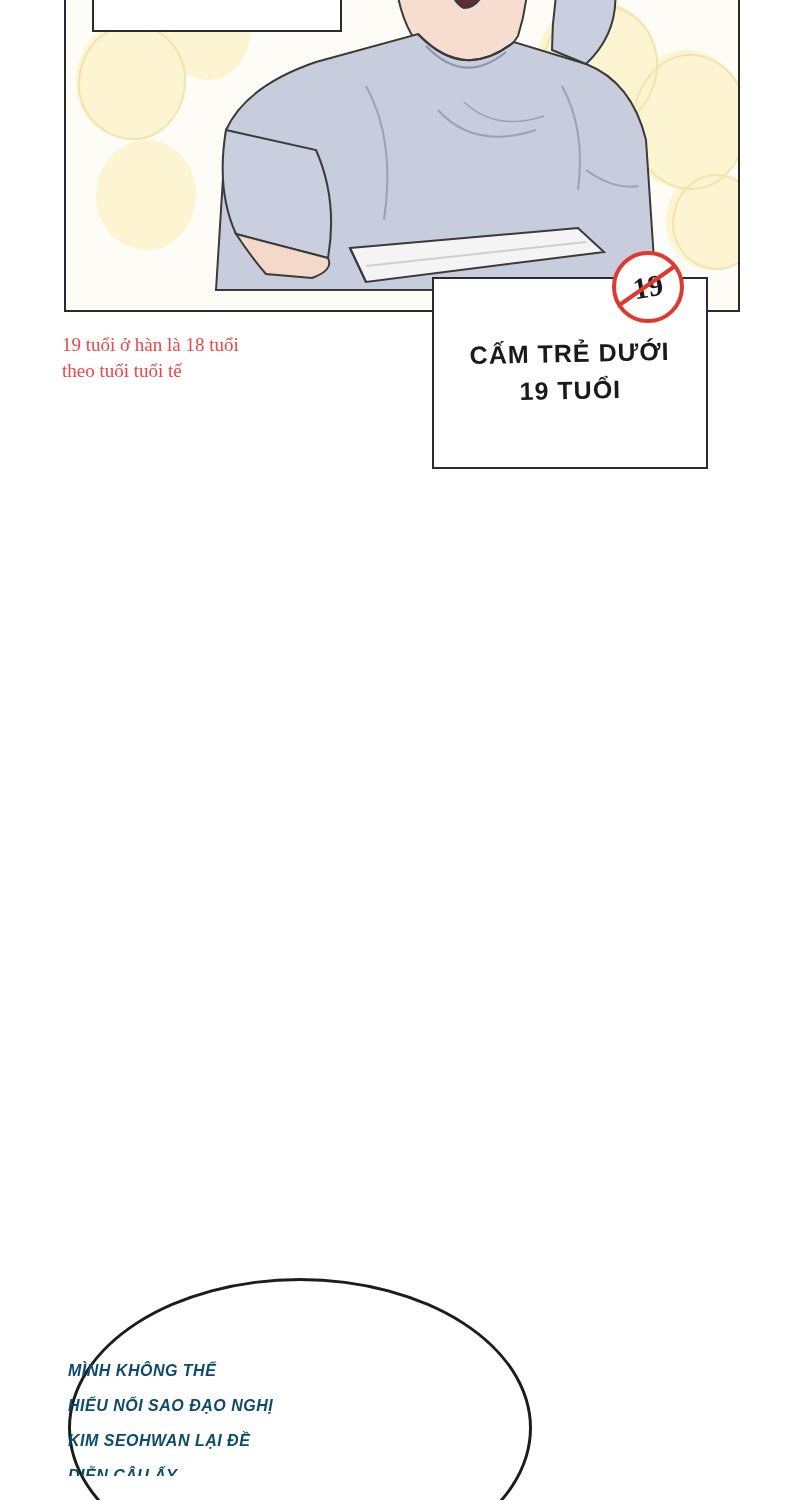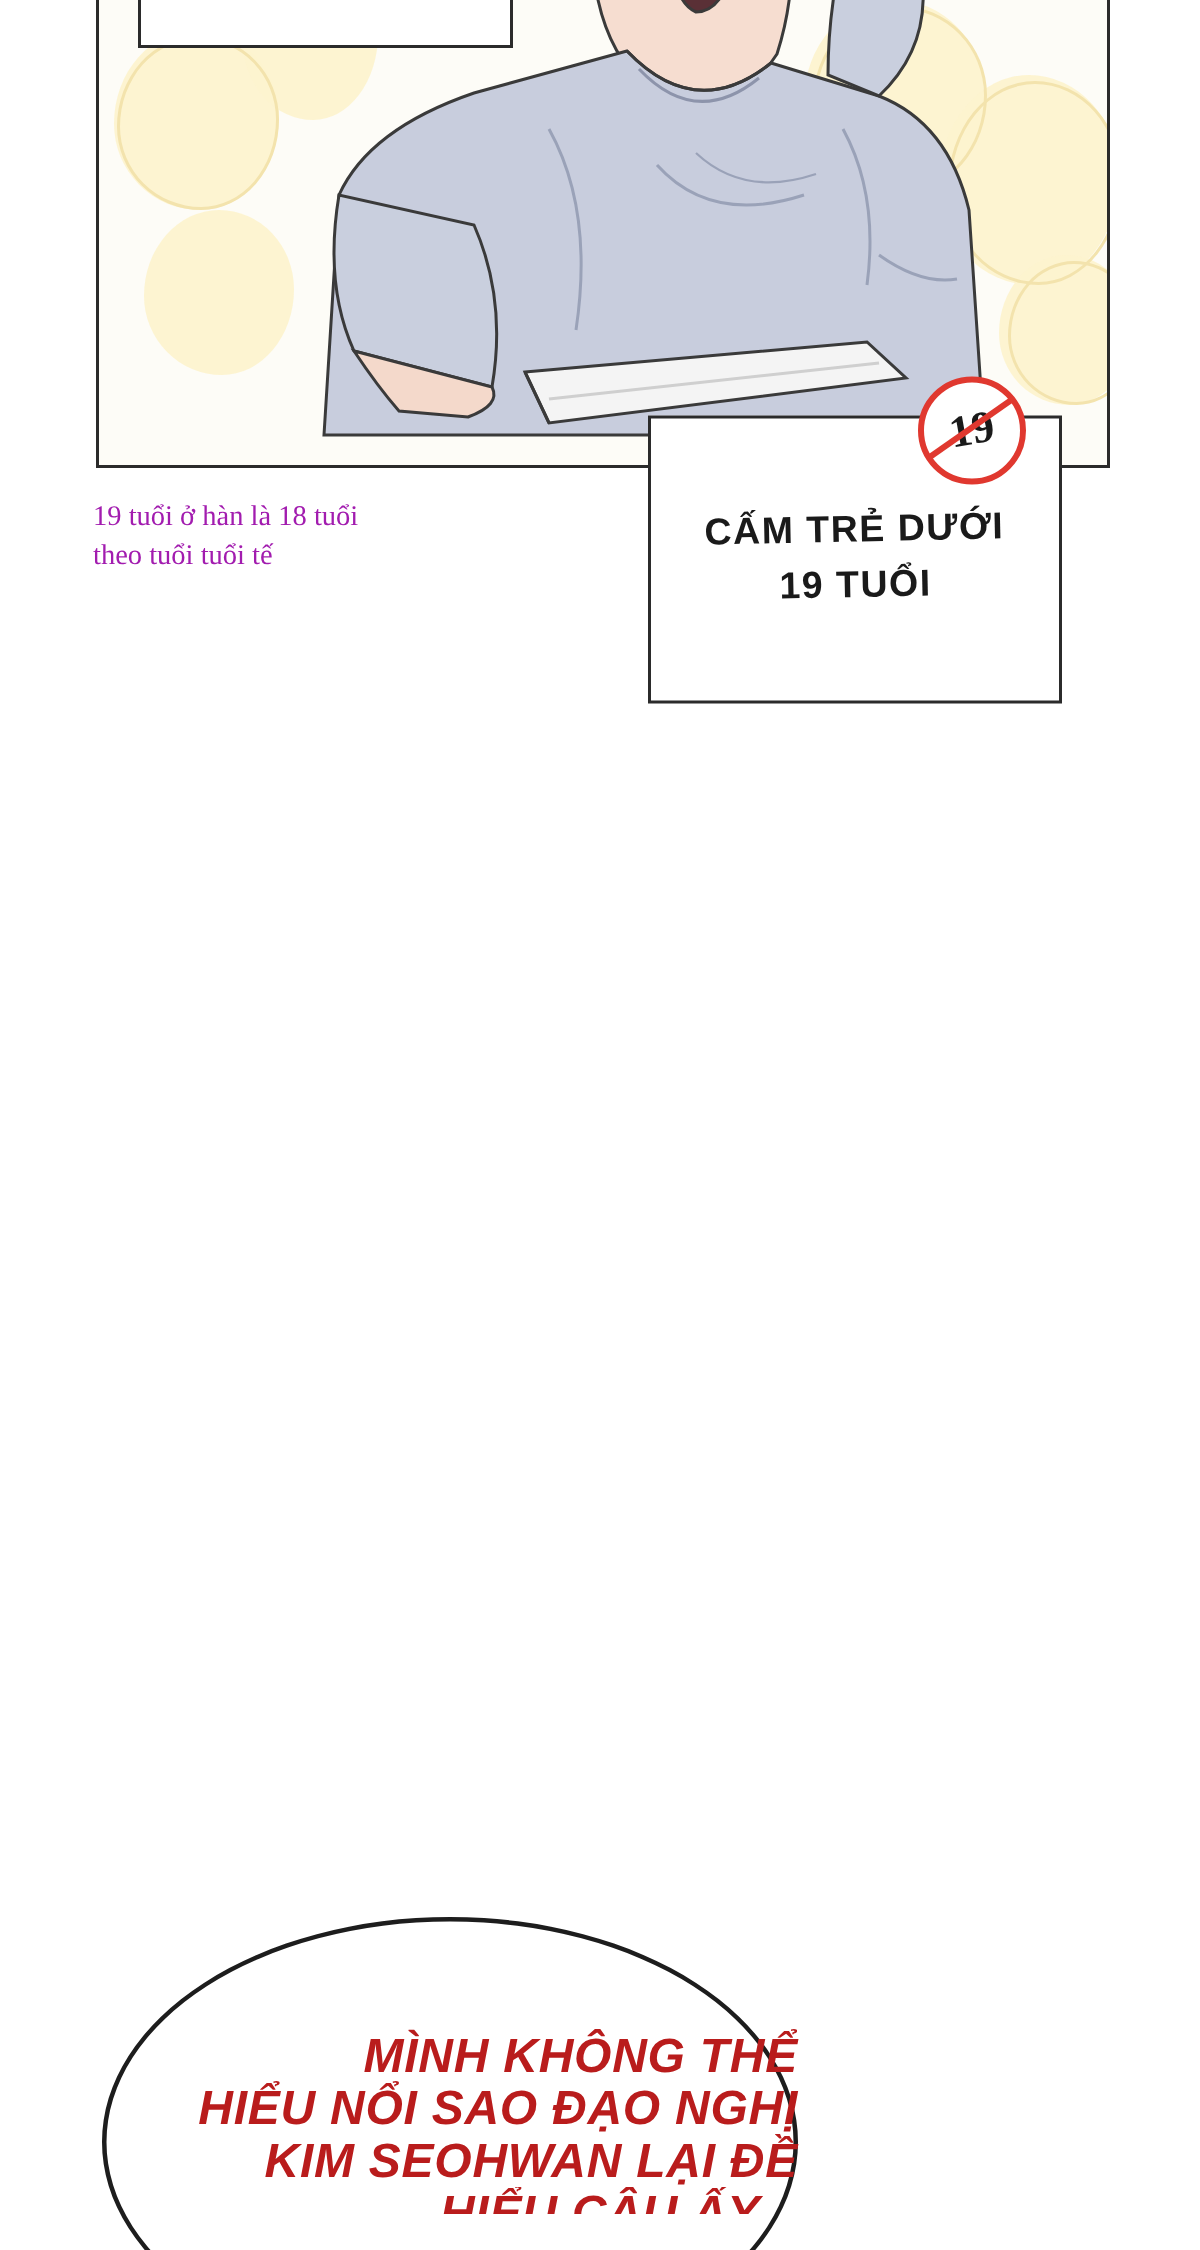--- a/index.html
+++ b/index.html
@@ -82,21 +82,21 @@
 
   
   .caption-note {
     position: absolute;
     left: 62px;
     top: 332px;
     width: 360px;
     font-family: "Liberation Serif", serif;
     font-size: 19px;
     line-height: 26px;
-    color: #a21caf;
+    color: #ef4444;
   }
 
   
   .sign-box {
     position: absolute;
     left: 432px;
     top: 277px;
     width: 276px;
     height: 192px;
     background: #ffffff;
@@ -163,27 +163,27 @@
     border: 3px solid #1d1d1d;
     border-radius: 50%;
     background: #ffffff;
     box-sizing: border-box;
   }
   .bubble-text {
     position: absolute;
     left: 68px;
     top: 1353px;
     width: 464px;
-    text-align: right;
+    text-align: left;
     font-family: "Liberation Sans", sans-serif;
     font-weight: bold;
     font-style: italic;
-    font-size: 32px;
+    font-size: 16px;
     line-height: 35px;
-    color: #b91c1c;
+    color: #0c4a6e;
     letter-spacing: .5px;
   }
   .bubble-text .line { display: block; }
   .bubble-text .line.clip {
     overflow: hidden;
     height: 18px;
   }
 </style>
 </head>
 <body>
@@ -262,16 +262,16 @@
       <div>CẤM TRẺ DƯỚI</div>
       <div>19 TUỔI</div>
     </div>
   </div>
 
   <div class="bubble"></div>
   <div class="bubble-text">
     <span class="line">MÌNH KHÔNG THỂ</span>
     <span class="line">HIỂU NỔI SAO ĐẠO NGHỊ</span>
     <span class="line">KIM SEOHWAN LẠI ĐỀ</span>
-    <span class="line clip">HIỂU CẬU ẤY...</span>
+    <span class="line clip">DIỄN CẬU ẤY...</span>
   </div>
 
 </div>
 
 </body></html>

